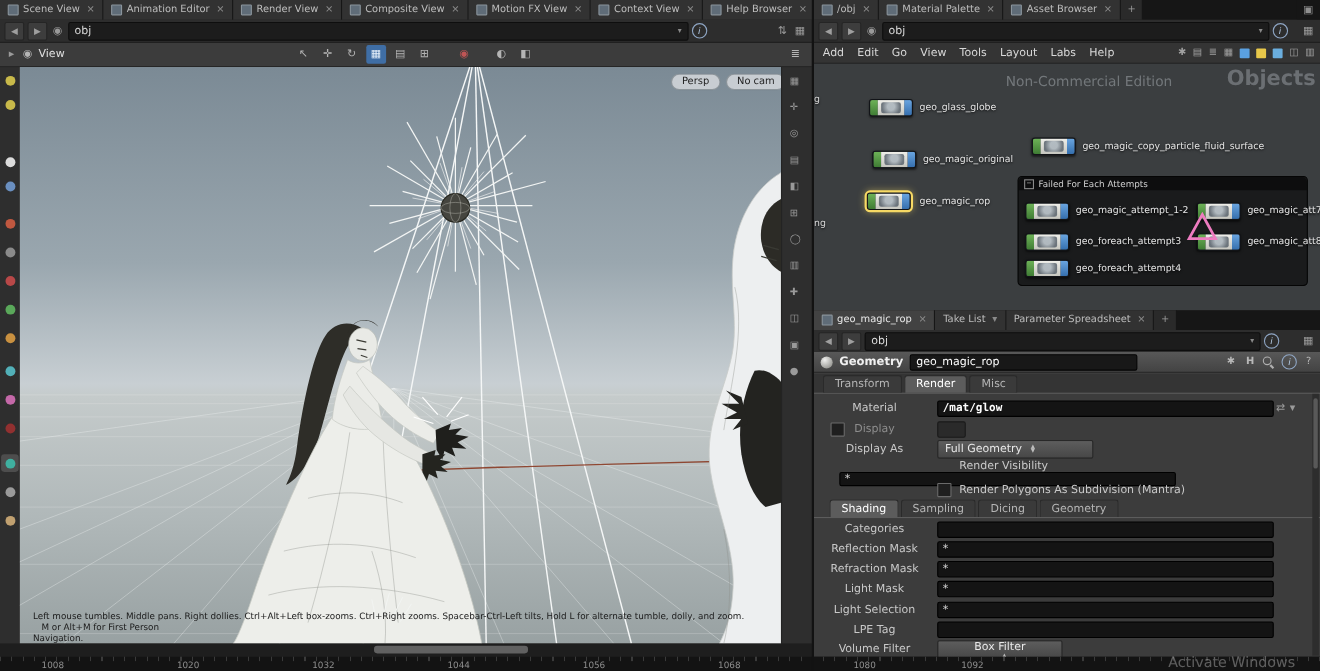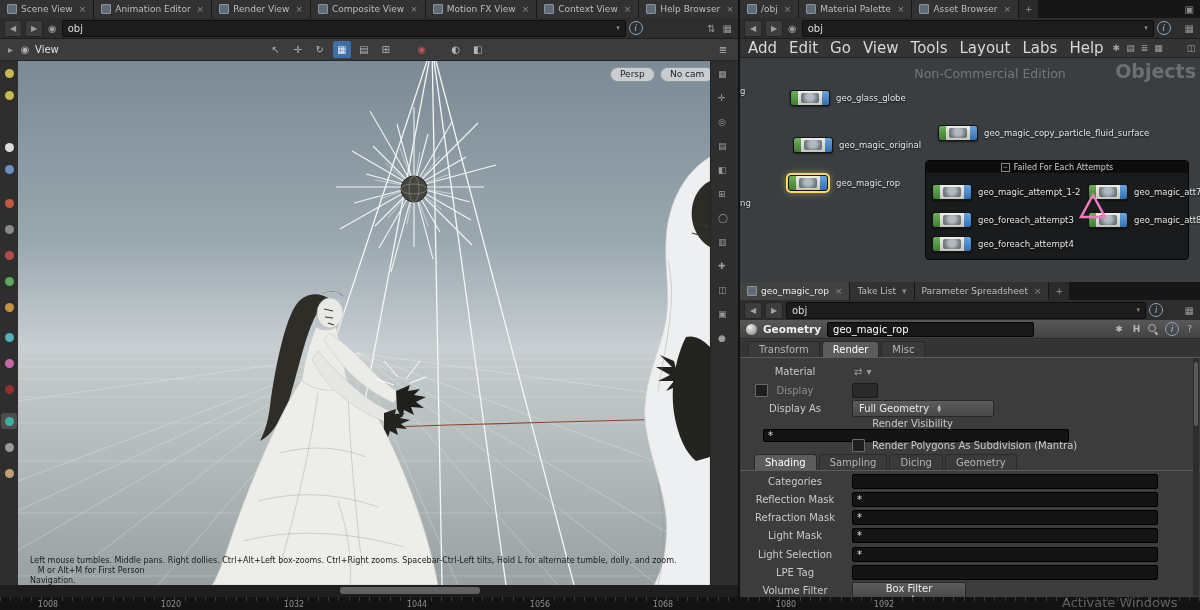--- a/index.html
+++ b/index.html
@@ -47,39 +47,39 @@
   .hstrip{position:absolute;left:0;top:585px;width:738px;height:12px;background:#1e1e1e;}
   .hthumb{position:absolute;left:340px;top:2px;width:140px;height:7px;background:#616161;border-radius:3px;}
   .playbar{position:absolute;left:0;top:597px;width:1200px;height:13px;background:#131313;}
   .ticks{position:absolute;left:0;top:0;width:1200px;height:4px;
          background:repeating-linear-gradient(90deg,#3a3a3a 0 1px,transparent 1px 10.25px);}
   .fnum{position:absolute;top:3px;transform:translateX(-50%);font-size:8px;color:#8f8f8f;}
   .oswm{position:absolute;left:1062px;top:595px;font-size:13px;color:rgba(255,255,255,.32);}
   
   .netmenu{position:absolute;left:740px;top:39px;width:460px;height:19px;background:#343434;
            border-bottom:1px solid #222;display:flex;align-items:center;padding:0 2px;box-sizing:border-box;}
-  .mitem{font-size:15px;color:#d8d8d8;padding:0 6px;}
+  .mitem{font-size:10px;color:#d8d8d8;padding:0 6px;}
   .netico{color:#a0a0a0;font-size:9px;padding:0 3px;}
   .cico{width:9px;height:9px;border-radius:1px;display:inline-block;margin:0 3px;}
   .netcanvas{position:absolute;left:740px;top:58px;width:460px;height:224px;background:#3b3e40;overflow:hidden;}
   .nwm{position:absolute;left:130px;top:8px;width:240px;text-align:center;font-size:12.5px;color:rgba(125,129,133,.85);}
   .ntype{position:absolute;right:4px;top:2px;font-size:19px;font-weight:bold;color:rgba(155,160,165,.5);}
   .hnode{position:absolute;width:38px;height:14px;border-radius:3px;background:#1e2226;display:flex;overflow:hidden;
          border:1px solid #121418;box-shadow:0 1px 2px rgba(0,0,0,.55);}
   .hnode .fL{width:7px;background:linear-gradient(#6db257,#3f7c34);}
   .hnode .bod{flex:1;background:linear-gradient(#eeeee9,#c6c6bf);position:relative;}
   .hnode .bod::after{content:"";position:absolute;inset:2px 3px;border-radius:2px;opacity:.85;
          background:radial-gradient(circle at 50% 40%,#aab4bc 0 30%,#5a646e 75%);}
   .hnode .fR{width:7px;background:linear-gradient(#6aa5e0,#356fae);}
   .hnode.selected{box-shadow:0 0 0 2px #f7d964,0 0 7px 2px rgba(247,217,100,.45);}
   .nlbl{position:absolute;font-size:8.5px;color:#e6e6e6;white-space:nowrap;text-shadow:0 1px 2px rgba(0,0,0,.85);}
   .frag{position:absolute;font-size:8.5px;color:#d8d8d8;text-shadow:0 1px 2px rgba(0,0,0,.8);}
   .ngroup{position:absolute;background:rgba(14,14,14,.72);border:1px solid #050505;border-radius:4px;}
   .ghead{height:12px;background:rgba(0,0,0,.5);border-radius:4px 4px 0 0;display:flex;align-items:center;gap:4px;
-         padding:0 5px;font-size:8px;color:#cfcfcf;justify-content:center;}
+         padding:0 5px;font-size:8px;color:#cfcfcf;}
   .gmin{width:7px;height:7px;border:1px solid #8a8a8a;font-size:6px;line-height:5px;text-align:center;color:#bbb;flex:none;}
   
   .parampane{position:absolute;left:740px;top:282px;width:460px;height:315px;background:#3c3c3c;}
   .phead{position:absolute;left:740px;top:320px;width:460px;height:19px;
          background:linear-gradient(#585858,#434343);border-bottom:1px solid #2a2a2a;
          display:flex;align-items:center;gap:6px;padding:0 6px;box-sizing:border-box;}
   .ntypeico{width:11px;height:11px;border-radius:50%;background:radial-gradient(circle at 35% 30%,#f0f0ee,#7d7d78);flex:none;}
   .pname{background:#181818;border:1px solid #050505;border-radius:2px;color:#fff;font-size:10px;
          height:13px;line-height:13px;padding:0 5px;width:195px;}
   .hico{color:#b8b8b8;font-size:9px;padding:0 2px;}
@@ -598,20 +598,21 @@
   <span class="hico">?</span>
 </div>
 <div class="ftabs">
   <span class="ftab">Transform</span>
   <span class="ftab on">Render</span>
   <span class="ftab">Misc</span>
 </div>
 
 <div class="prow" style="left:745px;top:363px;">
   <span class="plab">Material</span>
+  <span class="pfield mono" style="width:296px;">/mat/glow</span>
   <span class="miniico">⇄</span>
   <span class="miniico">▾</span>
 </div>
 <span class="pcheck abs" style="left:755px;top:384px;"></span>
 <div class="prow" style="left:745px;top:382px;">
   <span class="plab dim">Display</span>
   <span class="pfield" style="width:16px;background:#2a2a2a;border-color:#1a1a1a;"></span>
 </div>
 <div class="prow" style="left:745px;top:400px;">
   <span class="plab">Display As</span>

